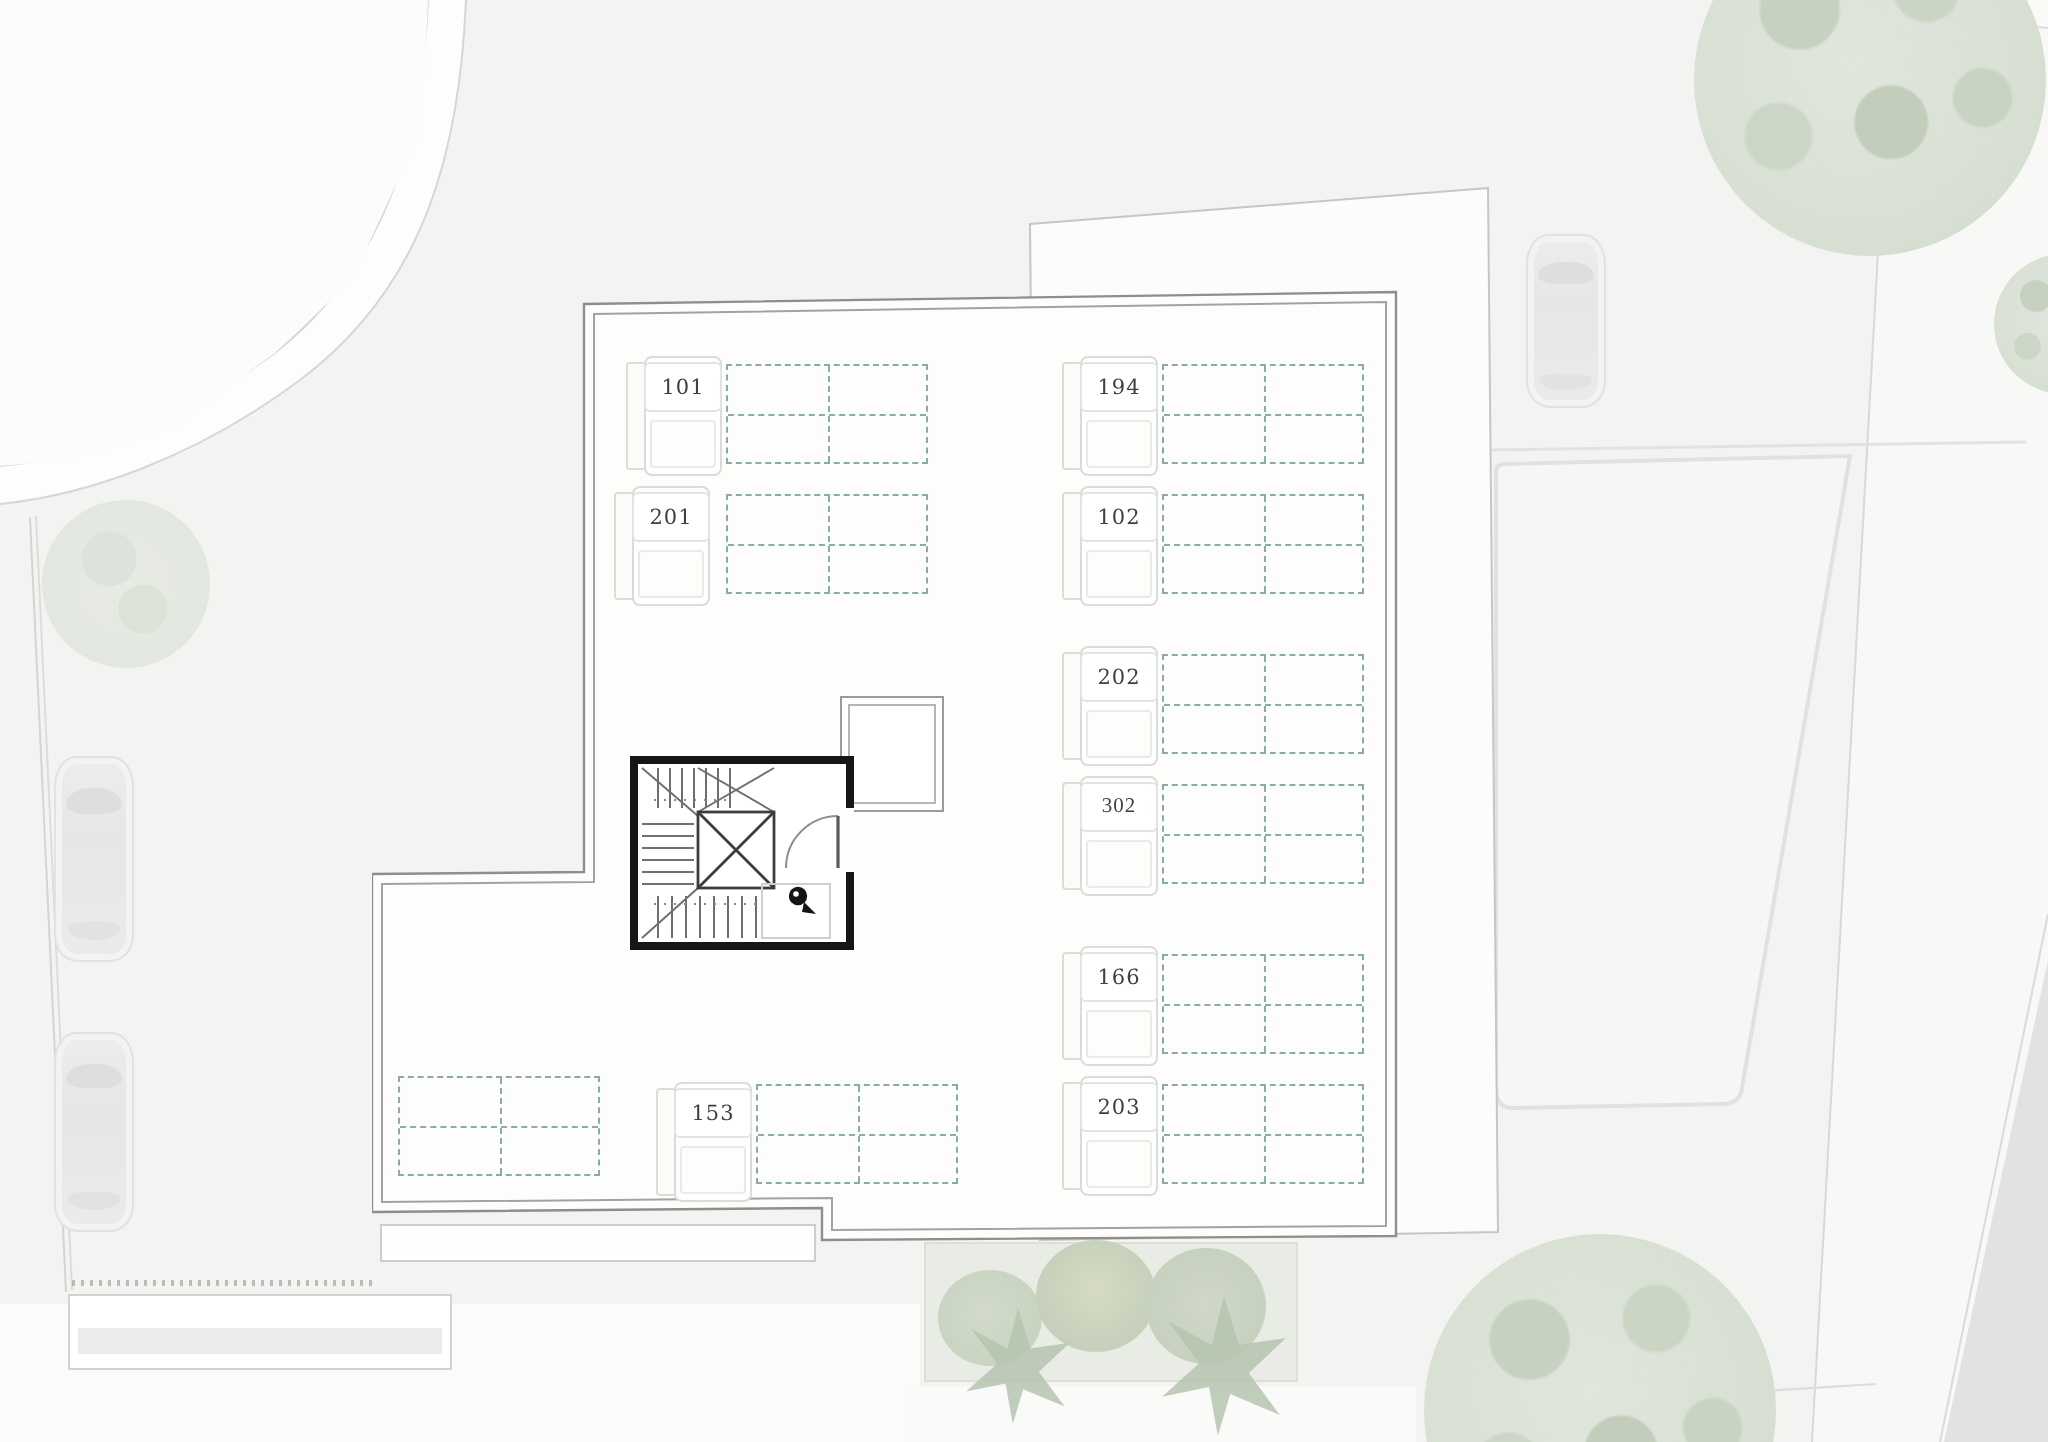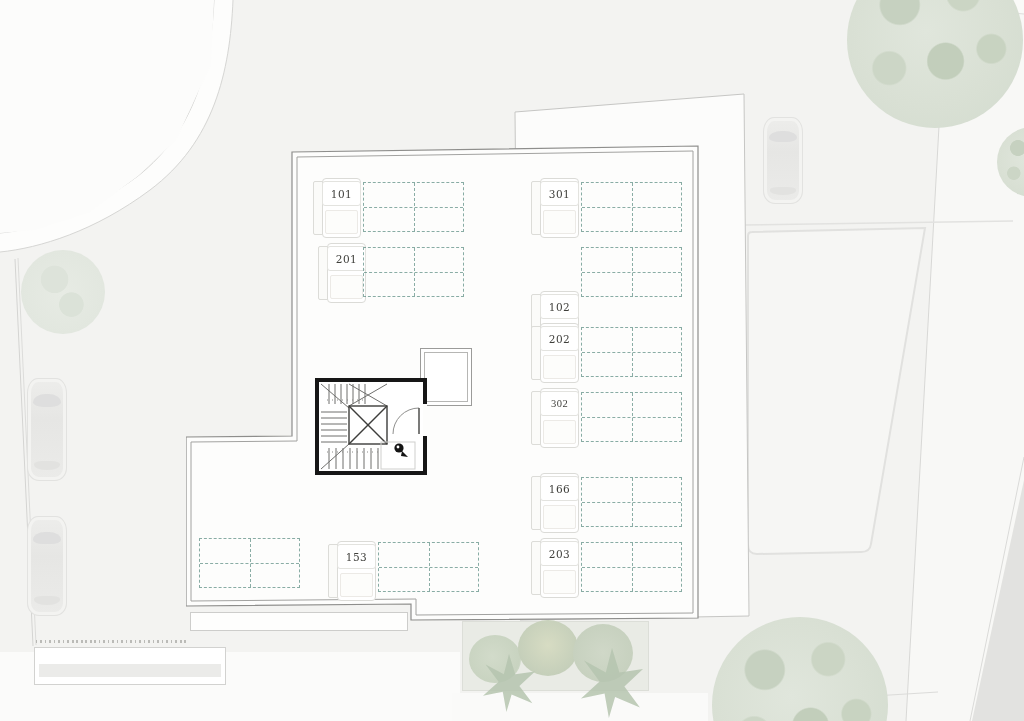--- a/index.html
+++ b/index.html
@@ -168,33 +168,33 @@
     <div class="platform" style="left:127px;top:38px;">
       <div class="rail"></div>
       <div class="plate"></div>
       <div class="tag">101</div>
       <div class="lower"></div>
     </div>
     <div class="dgrid" style="left:177px;top:42px;"></div>
     <div class="platform" style="left:345px;top:38px;">
       <div class="rail"></div>
       <div class="plate"></div>
-      <div class="tag">301</div>
+      <div class="tag">194</div>
       <div class="lower"></div>
     </div>
     <div class="dgrid" style="left:395px;top:42px;"></div>
 
-    <div class="platform" style="left:132px;top:103px;">
+    <div class="platform" style="left:121px;top:103px;">
       <div class="rail"></div>
       <div class="plate"></div>
       <div class="tag">201</div>
       <div class="lower"></div>
     </div>
     <div class="dgrid" style="left:177px;top:107px;"></div>
-    <div class="platform" style="left:345px;top:103px;margin-top:48px;">
+    <div class="platform" style="left:345px;top:103px;">
       <div class="rail"></div>
       <div class="plate"></div>
       <div class="tag">102</div>
       <div class="lower"></div>
     </div>
     <div class="dgrid" style="left:395px;top:107px;"></div>
 
     <div class="platform" style="left:345px;top:183px;">
       <div class="rail"></div>
       <div class="plate"></div>

